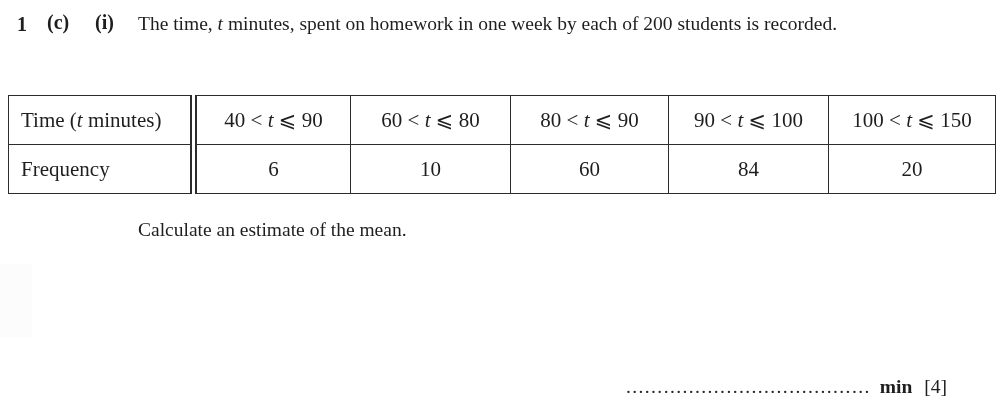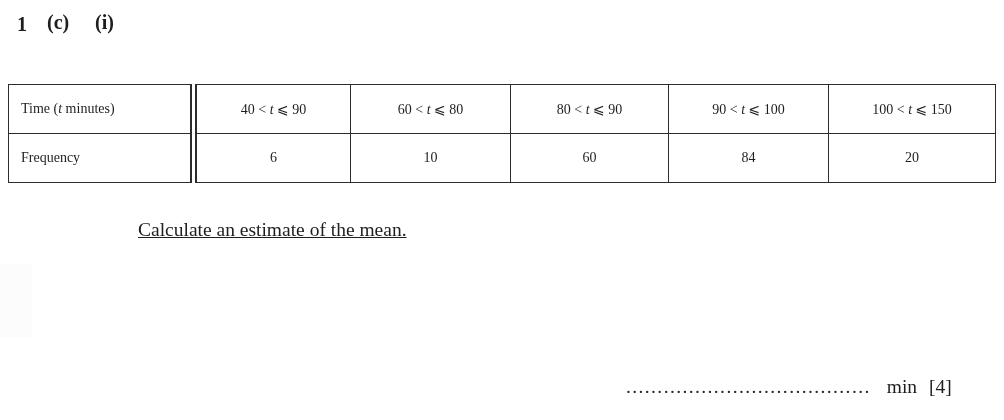--- a/index.html
+++ b/index.html
@@ -53,25 +53,25 @@
     line-height: 26px;
   }
   i.var {
     font-style: italic;
     font-family: "Liberation Serif", "DejaVu Serif", "DejaVu Sans", serif;
   }
   
   table.freq {
     position: absolute;
     left: 8px;
-    top: 84px;
+    top: 95px;
     width: 987px;
     border-collapse: collapse;
     table-layout: fixed;
-    font-size: 14px;
+    font-size: 21px;
   }
   table.freq td {
     border: 1.6px solid #2c2c2c;
     height: 48px;
     text-align: center;
     vertical-align: middle;
     padding: 0;
     overflow: hidden;
     white-space: nowrap;
   }
@@ -79,37 +79,37 @@
     text-align: left;
     padding-left: 12px;
     border-right: 7px double #2c2c2c;
   }
   
   .instruction {
     position: absolute;
     left: 138px;
     top: 219px;
     font-size: 19.5px;
-    text-decoration: underline;
   }
   
   .answer-line {
     position: absolute;
     top: 376px;
     left: 626px;
     width: 340px;
     font-size: 19.5px;
     white-space: nowrap;
   }
   .answer-line .dots {
     letter-spacing: 1.4px;
     color: #2a2a2a;
   }
   .answer-line .unit {
-    margin-left: 16px;
+    margin-left: 9px;
+    font-weight: bold;
   }
   .answer-line .marks {
     margin-left: 12px;
   }
   
   .scan-artifact {
     position: absolute;
     left: 0;
     top: 264px;
     width: 32px;
@@ -122,20 +122,21 @@
 
 <div class="page">
 
   <div class="scan-artifact"></div>
 
   <div class="q-header">
     <span class="q-num">1</span>
     <span class="q-part">(c)</span>
     <span class="q-subpart">(i)</span>
     <div class="q-text">
+      <div class="q-line"><span>The time, </span><i class="var">t</i><span> minutes, spent on homework in one week by each of 200 students is recorded.</span></div>
     </div>
   </div>
 
   <table class="freq">
     <colgroup>
       <col style="width:185px">
       <col style="width:157px">
       <col style="width:160px">
       <col style="width:158px">
       <col style="width:160px">

